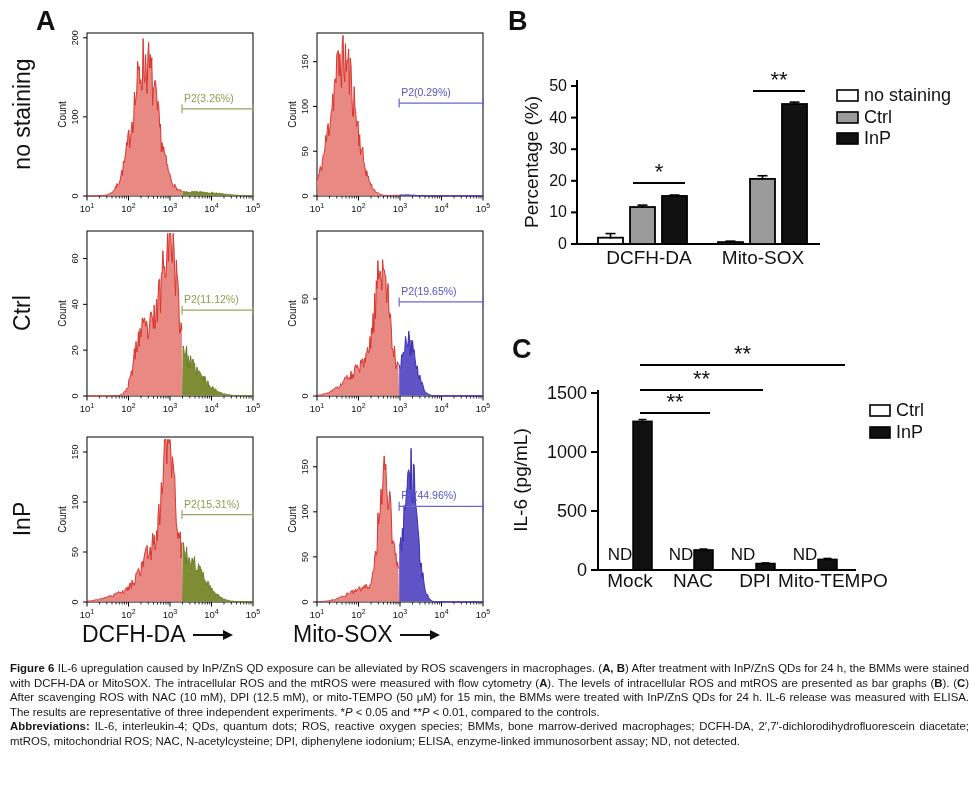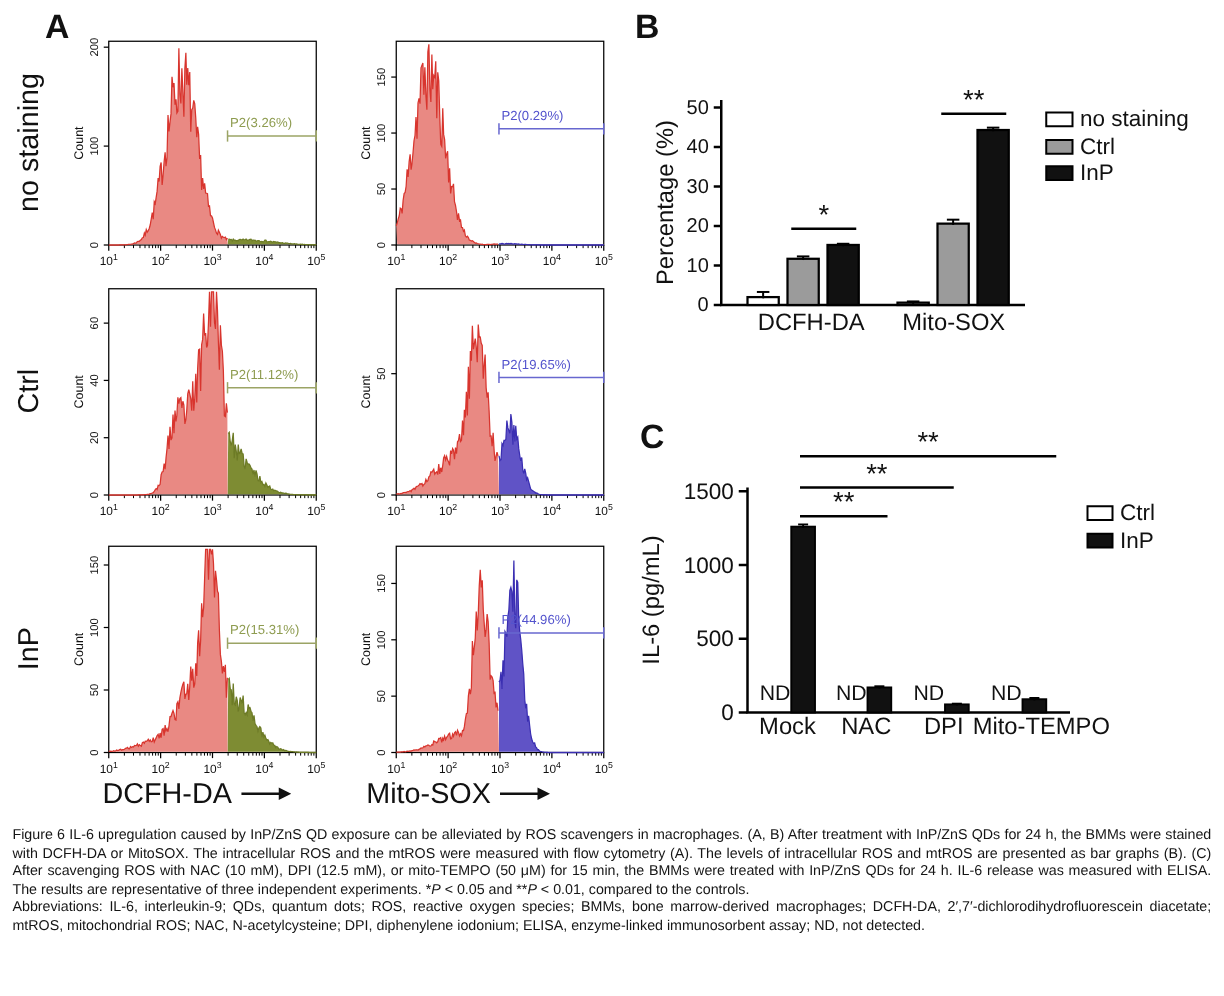--- a/index.html
+++ b/index.html
@@ -7,21 +7,21 @@
        font-family:"Liberation Sans","DejaVu Sans",sans-serif;color:#111;}
   .plabel{position:absolute;font-size:27px;font-weight:700;line-height:1;}
   .rowlab{position:absolute;width:220px;height:26px;line-height:26px;text-align:center;
           font-size:23px;transform:rotate(-90deg);white-space:nowrap;}
   .xarrow{position:absolute;display:flex;align-items:center;gap:7px;font-size:23px;}
   .xarrow svg{display:block;}
   svg.layer{position:absolute;}
   #caption{position:absolute;left:10px;top:661px;width:959px;font-size:11.4px;
            line-height:14.6px;text-align:justify;color:#151515;}
   #caption p{margin:0;}
-  #caption .b{font-weight:400;}
+  #caption .b{font-weight:700;}
   #caption .i{font-style:italic;}
 </style>
 </head>
 <body>
 
 <div id="fig">
 
   <div class="plabel" style="left:36px;top:8px">A</div>
   <div class="plabel" style="left:508px;top:8px">B</div>
   <div class="plabel" style="left:512px;top:336px">C</div>
@@ -499,15 +499,15 @@
   <div class="xarrow" style="left:293px;top:621px">
     <span>Mito-SOX</span>
     <svg width="40" height="12" viewBox="0 0 40 12">
       <line x1="0" y1="6" x2="31" y2="6" stroke="#111" stroke-width="2"></line>
       <polygon points="30,1 40,6 30,11" fill="#111"></polygon>
     </svg>
   </div>
 
   <div id="caption">
       <p><span class="b">Figure 6 </span><span>IL-6 upregulation caused by InP/ZnS QD exposure can be alleviated by ROS scavengers in macrophages. (</span><span class="b">A, B</span><span>) After treatment with InP/ZnS QDs for 24 h, the BMMs were stained with DCFH-DA or MitoSOX. The intracellular ROS and the mtROS were measured with flow cytometry (</span><span class="b">A</span><span>). The levels of intracellular ROS and mtROS are presented as bar graphs (</span><span class="b">B</span><span>). (</span><span class="b">C</span><span>) After scavenging ROS with NAC (10 mM), DPI (12.5 mM), or mito-TEMPO (50 μM) for 15 min, the BMMs were treated with InP/ZnS QDs for 24 h. IL-6 release was measured with ELISA. The results are representative of three independent experiments. *</span><span class="i">P</span><span> &lt; 0.05 and **</span><span class="i">P</span><span> &lt; 0.01, compared to the controls.</span></p>
-      <p><span class="b">Abbreviations: </span><span>IL-6, interleukin-9; QDs, quantum dots; ROS, reactive oxygen species; BMMs, bone marrow-derived macrophages; DCFH-DA, 2′,7′-dichlorodihydrofluorescein diacetate; mtROS, mitochondrial ROS; NAC, N-acetylcysteine; DPI, diphenylene iodonium; ELISA, enzyme-linked immunosorbent assay; ND, not detected.</span></p>
+      <p><span class="b">Abbreviations: </span><span>IL-6, interleukin-4; QDs, quantum dots; ROS, reactive oxygen species; BMMs, bone marrow-derived macrophages; DCFH-DA, 2′,7′-dichlorodihydrofluorescein diacetate; mtROS, mitochondrial ROS; NAC, N-acetylcysteine; DPI, diphenylene iodonium; ELISA, enzyme-linked immunosorbent assay; ND, not detected.</span></p>
     </div>
 </div>
 
 </body></html>

